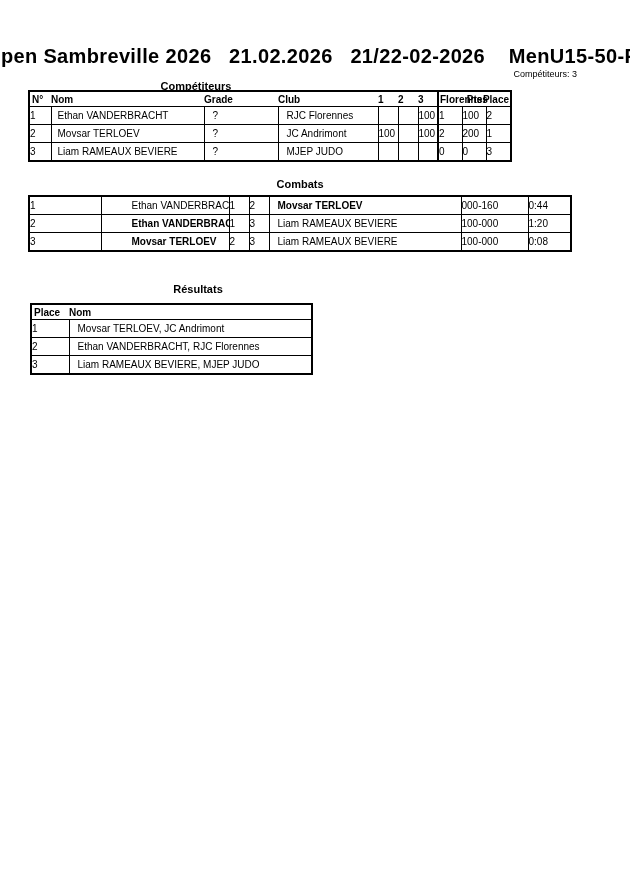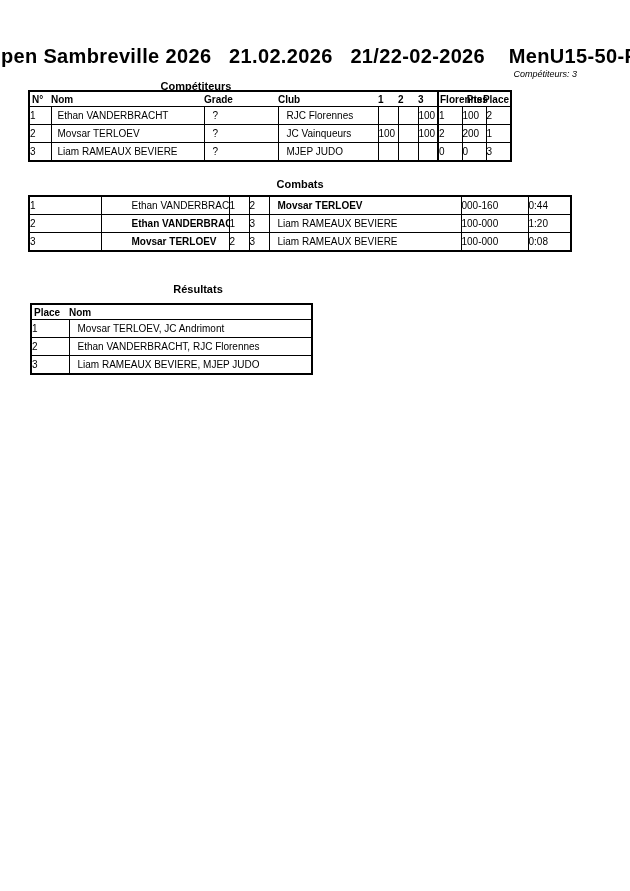--- a/index.html
+++ b/index.html
@@ -23,21 +23,20 @@
   .section-label {
     font-weight: bold; font-size: 11px;
     text-align: center;
   }
   #competitors-label { left: 0; top: 80px; width: 392px; text-decoration: underline; }
   #combats-label     { left: 16px; top: 178px; width: 536px; margin-left: 16px; }
   #results-label     { left: 0; top: 283px; width: 340px; padding-left: 28px; }
   #competitors-count {
     right: 53px; top: 69px;
     font-size: 9px;
-    font-style: italic;
   }
 
   table.sheet {
     border-collapse: collapse;
     table-layout: fixed;
     border: 2px solid #000;
     font-size: 10px;
   }
   table.sheet th {
     border: none;
@@ -121,21 +120,21 @@
     <td class="ctr"></td>
     <td class="ctr">100</td>
     <td class="ctr thickL">1</td>
     <td class="ctr">100</td>
     <td class="ctr">2</td>
   </tr>
   <tr>
     <td class="ctr">2</td>
     <td class="lft pl6">Movsar TERLOEV</td>
     <td class="lft pl8">?</td>
-    <td class="lft pl8">JC Vainqueurs</td>
+    <td class="lft pl8">JC Andrimont</td>
     <td class="ctr">100</td>
     <td class="ctr"></td>
     <td class="ctr">100</td>
     <td class="ctr thickL">2</td>
     <td class="ctr">200</td>
     <td class="ctr">1</td>
   </tr>
   <tr>
     <td class="ctr">3</td>
     <td class="lft pl6">Liam RAMEAUX BEVIERE</td>

